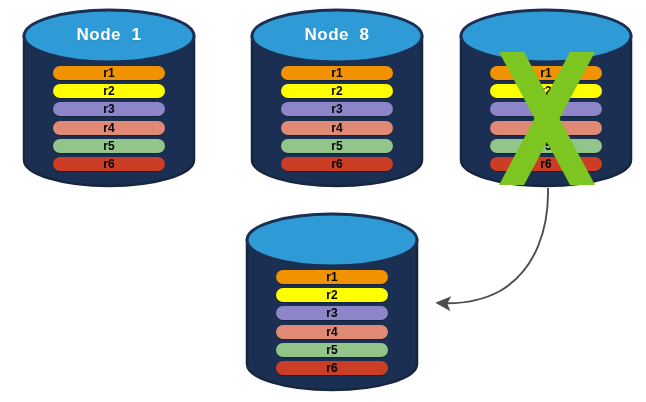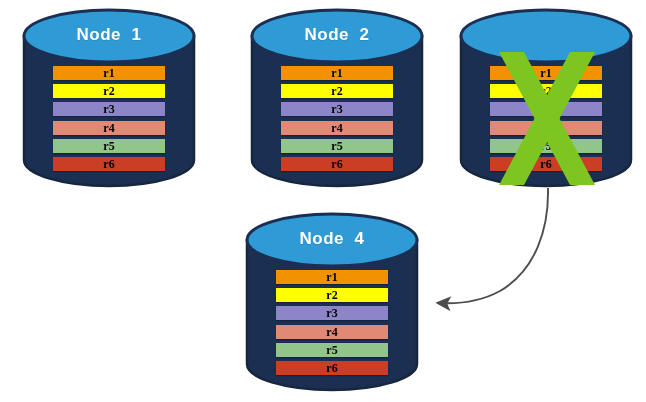--- a/index.html
+++ b/index.html
@@ -43,30 +43,29 @@
   }
   .records {
     position: absolute;
     left: 0;
     width: 100%;
     box-sizing: border-box;
   }
   .record {
     position: relative;
     box-sizing: border-box;
-    border-radius: 0;
+    border-radius: 7px;
     text-align: center;
     color: #000000;
     font-weight: bold;
     line-height: 1;
     display: flex;
     align-items: center;
     justify-content: center;
     box-shadow: 0 1px 1px rgba(0,0,0,0.25);
-    font-family: Liberation Serif, serif;
   }
   .overlay-x {
     position: absolute;
     pointer-events: none;
   }
   .arrow-layer {
     position: absolute;
     left: 0;
     top: 0;
     width: 646px;
@@ -92,21 +91,21 @@
         <div class="record" style="background: rgb(224, 137, 116); height: 14px; font-size: 12px; margin-top: 4.2px;">r4</div>
         <div class="record" style="background: rgb(146, 197, 138); height: 14px; font-size: 12px; margin-top: 4.2px;">r5</div>
         <div class="record" style="background: rgb(204, 61, 38); height: 14px; font-size: 12px; margin-top: 4.2px;">r6</div>
       </div>
     </div>
     <div class="node" style="left: 250px; top: 8px; width: 174px; height: 180px;">
       <svg class="node-svg" width="174" height="180" viewBox="0 0 174 180">
         <path d="M 2 28 L 2 152 A 85 26 0 0 0 172 152 L 172 28 Z" fill="#1b2f52" stroke="#16263f" stroke-width="2.5"></path>
         <ellipse cx="87" cy="28" rx="85" ry="26" fill="#2e9bd6" stroke="#1b2f52" stroke-width="3"></ellipse>
       </svg>
-      <div class="node-title" style="top: 17px; font-size: 17px;">Node  2</div>
+      <div class="node-title" style="top: 17px; font-size: 17px;">Node  8</div>
       <div class="records" style="top: 58px; padding-left: 31px; padding-right: 31px;">
         <div class="record" style="background: rgb(243, 146, 0); height: 14px; font-size: 12px; margin-top: 0px;">r1</div>
         <div class="record" style="background: rgb(255, 255, 0); height: 14px; font-size: 12px; margin-top: 4.2px;">r2</div>
         <div class="record" style="background: rgb(140, 133, 200); height: 14px; font-size: 12px; margin-top: 4.2px;">r3</div>
         <div class="record" style="background: rgb(224, 137, 116); height: 14px; font-size: 12px; margin-top: 4.2px;">r4</div>
         <div class="record" style="background: rgb(146, 197, 138); height: 14px; font-size: 12px; margin-top: 4.2px;">r5</div>
         <div class="record" style="background: rgb(204, 61, 38); height: 14px; font-size: 12px; margin-top: 4.2px;">r6</div>
       </div>
     </div>
     <div class="node" style="left: 459px; top: 8px; width: 174px; height: 180px;">
@@ -127,21 +126,20 @@
           <polygon points="40,44 65,44 136,177 111,177"></polygon>
           <polygon points="136,44 111,44 40,177 65,177"></polygon>
         </g>
       </svg>
     </div>
     <div class="node" style="left: 245px; top: 212px; width: 174px; height: 180px;">
       <svg class="node-svg" width="174" height="180" viewBox="0 0 174 180">
         <path d="M 2 28 L 2 152 A 85 26 0 0 0 172 152 L 172 28 Z" fill="#1b2f52" stroke="#16263f" stroke-width="2.5"></path>
         <ellipse cx="87" cy="28" rx="85" ry="26" fill="#2e9bd6" stroke="#1b2f52" stroke-width="3"></ellipse>
       </svg>
-      <div class="node-title" style="top: 17px; font-size: 17px;">Node  4</div>
       <div class="records" style="top: 58px; padding-left: 31px; padding-right: 31px;">
         <div class="record" style="background: rgb(243, 146, 0); height: 14px; font-size: 12px; margin-top: 0px;">r1</div>
         <div class="record" style="background: rgb(255, 255, 0); height: 14px; font-size: 12px; margin-top: 4.2px;">r2</div>
         <div class="record" style="background: rgb(140, 133, 200); height: 14px; font-size: 12px; margin-top: 4.2px;">r3</div>
         <div class="record" style="background: rgb(224, 137, 116); height: 14px; font-size: 12px; margin-top: 4.2px;">r4</div>
         <div class="record" style="background: rgb(146, 197, 138); height: 14px; font-size: 12px; margin-top: 4.2px;">r5</div>
         <div class="record" style="background: rgb(204, 61, 38); height: 14px; font-size: 12px; margin-top: 4.2px;">r6</div>
       </div>
     </div>
   </div>

